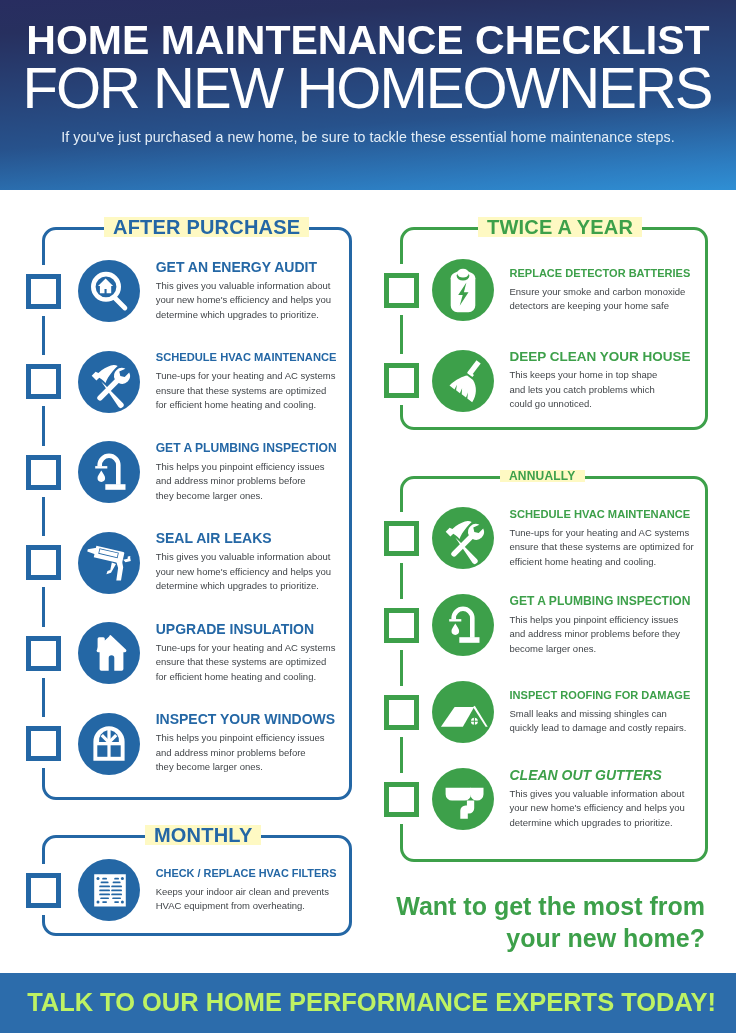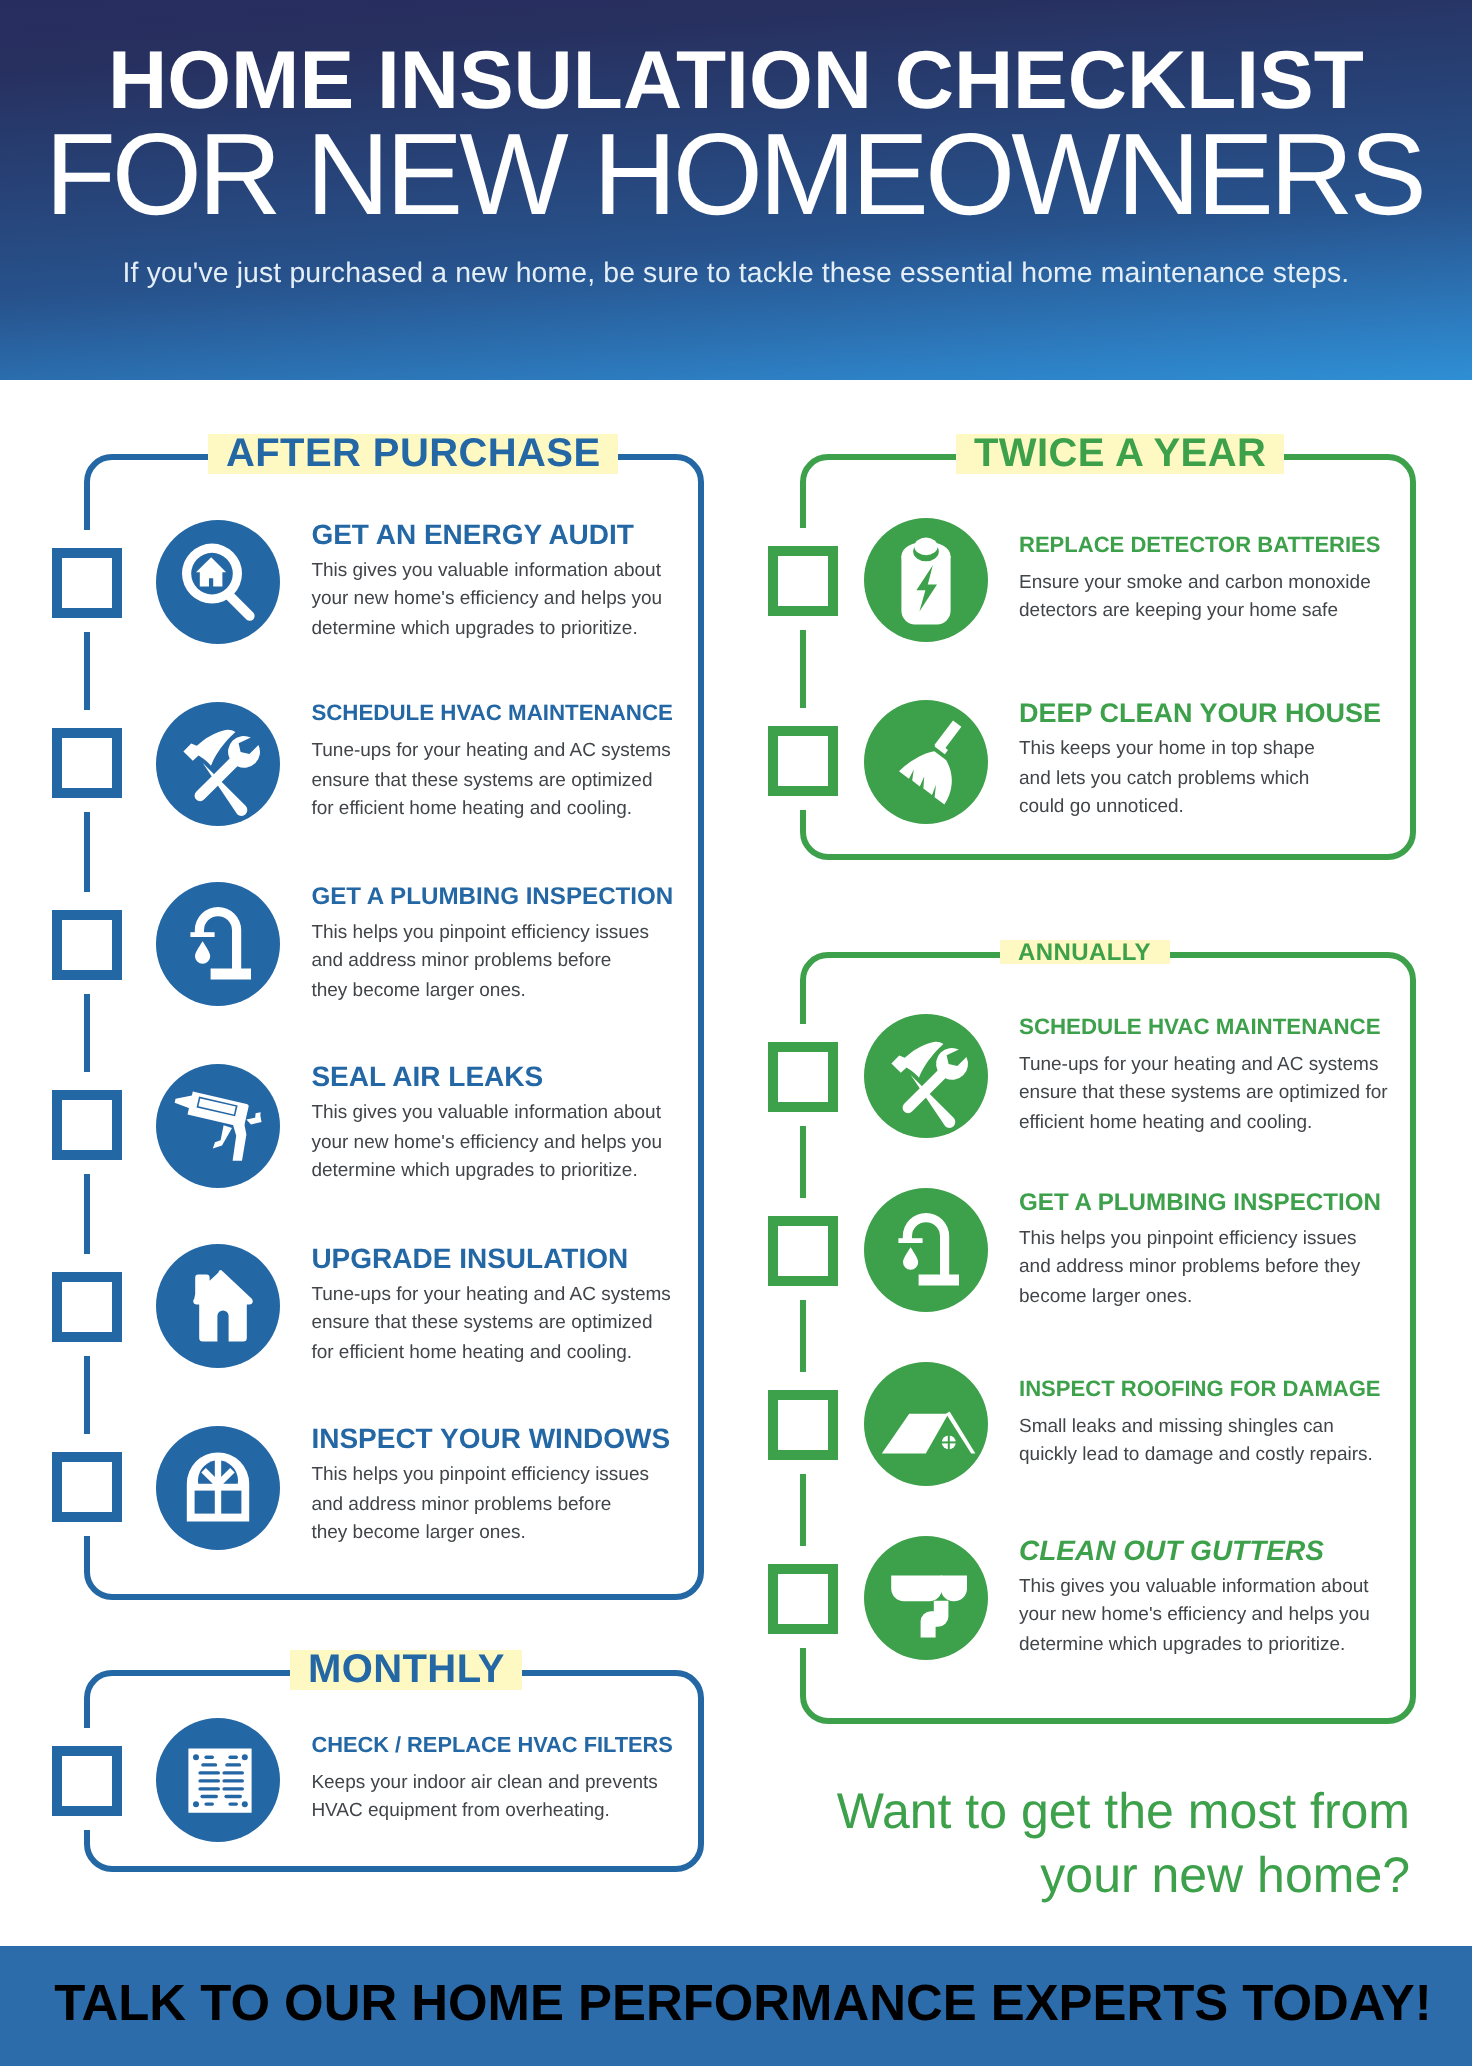--- a/index.html
+++ b/index.html
@@ -39,34 +39,34 @@
   .circ{position:absolute;width:62px;height:62px;border-radius:50%;background:currentColor;}
   .circ svg{position:absolute;left:0;top:0;width:62px;height:62px;}
   .itext{position:absolute;width:182px;}
   .ihead{font-weight:bold;white-space:nowrap;color:currentColor;line-height:13.5px;
      display:block;margin-bottom:4.5px;}
   .ibody{color:#414549;font-size:9.5px;line-height:14.4px;display:block;}
   .iline{display:block;white-space:nowrap;}
 
   
   .cta{position:absolute;left:380px;top:890px;width:325px;text-align:right;color:#3da04a;
-     font-weight:normal;font-size:25px;line-height:32px;}
+     font-weight:bold;font-size:25px;line-height:32px;}
   .cta div{white-space:nowrap;}
   .footer{position:absolute;left:0;top:973px;width:736px;height:60px;background:#2c6cab;}
   .footer-text{position:absolute;left:0;top:0;width:736px;height:59px;
-     display:flex;align-items:center;justify-content:center;color:#000000;
+     display:flex;align-items:center;justify-content:center;color:#bef264;
      font-weight:bold;font-size:25.45px;padding-left:7px;box-sizing:border-box;white-space:nowrap;}
 </style>
 </head>
 <body>
 
 <div class="page">
 
   <div class="header">
-    <div class="title1">HOME INSULATION CHECKLIST</div>
+    <div class="title1">HOME MAINTENANCE CHECKLIST</div>
     <div class="title2">FOR NEW HOMEOWNERS</div>
     <div class="subtitle">
       <div>If you've just purchased a new home, be sure to tackle these essential home maintenance steps.</div>
     </div>
   </div>
 
   <div id="sections-root">
       <div class="sec blue" style="left: 42px; top: 227px; width: 310px; height: 573px;">
         <div class="frame"></div>
         <div class="frame-top" style="left: 62px; width: 204.453px;"></div>

